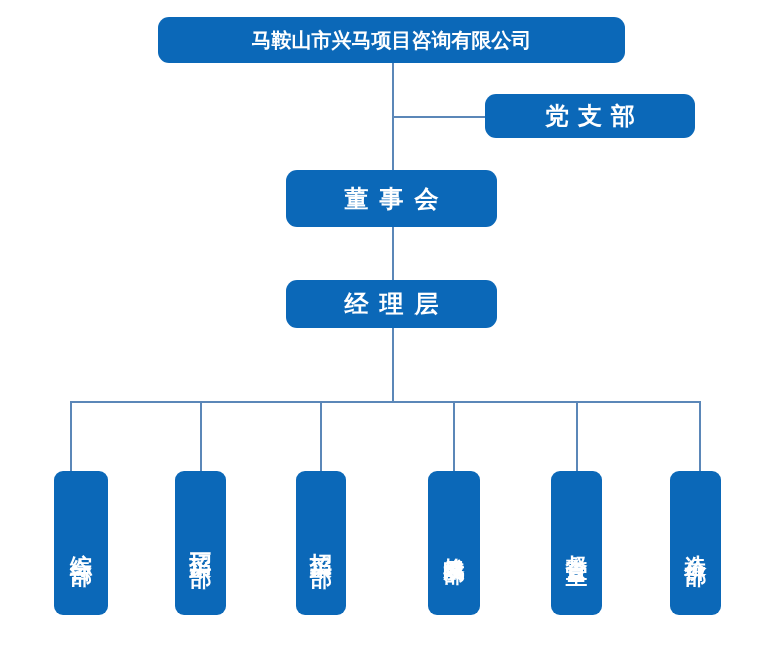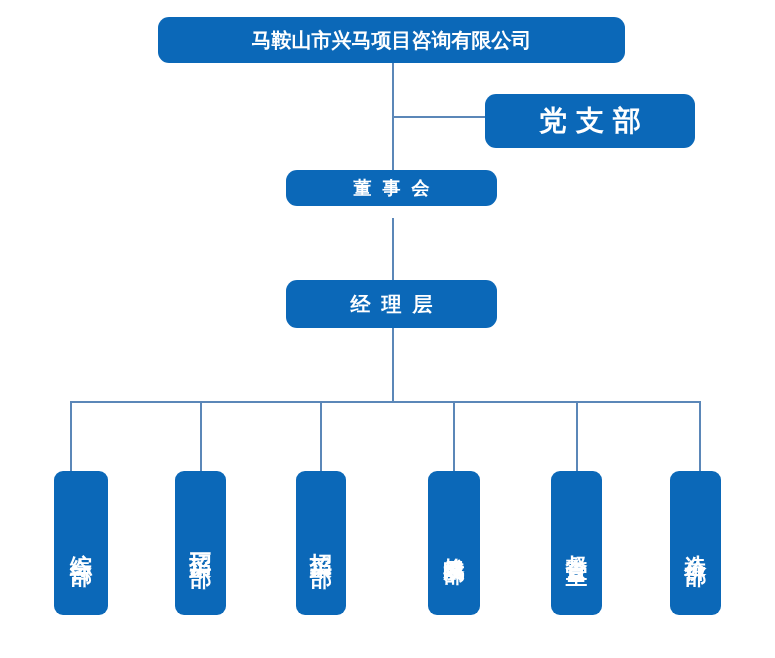--- a/index.html
+++ b/index.html
@@ -47,42 +47,42 @@
     width: 467px;
     height: 46px;
     font-size: 20px;
     letter-spacing: 0px;
     border-radius: 11px;
   }
   #node-party {
     left: 485px;
     top: 94px;
     width: 210px;
-    height: 54px;
-    font-size: 28px;
+    height: 44px;
+    font-size: 24px;
     letter-spacing: 9px;
     text-indent: 9px;
     border-radius: 11px;
   }
   #node-board {
     left: 286px;
     top: 170px;
     width: 211px;
-    height: 36px;
-    font-size: 18px;
+    height: 57px;
+    font-size: 24px;
     letter-spacing: 11px;
     text-indent: 11px;
     border-radius: 11px;
   }
   #node-management {
     left: 286px;
     top: 280px;
     width: 211px;
     height: 48px;
-    font-size: 20px;
+    font-size: 24px;
     letter-spacing: 11px;
     text-indent: 11px;
     border-radius: 11px;
   }
   .dept {
     top: 471px;
     height: 144px;
     width: 52px;
     font-size: 22px;
     letter-spacing: 4px;

